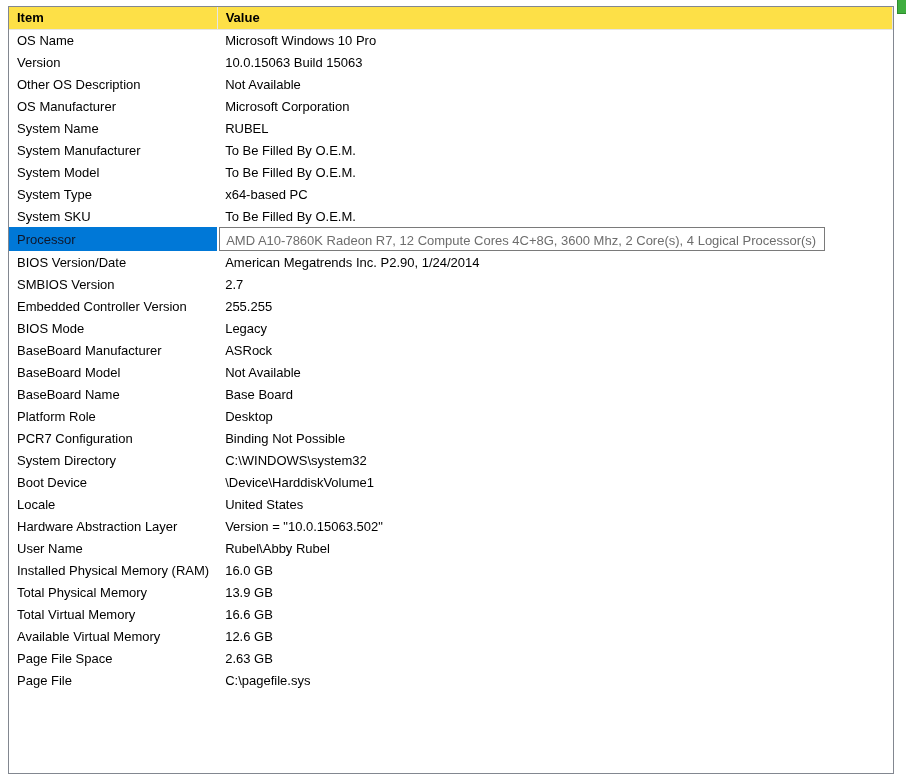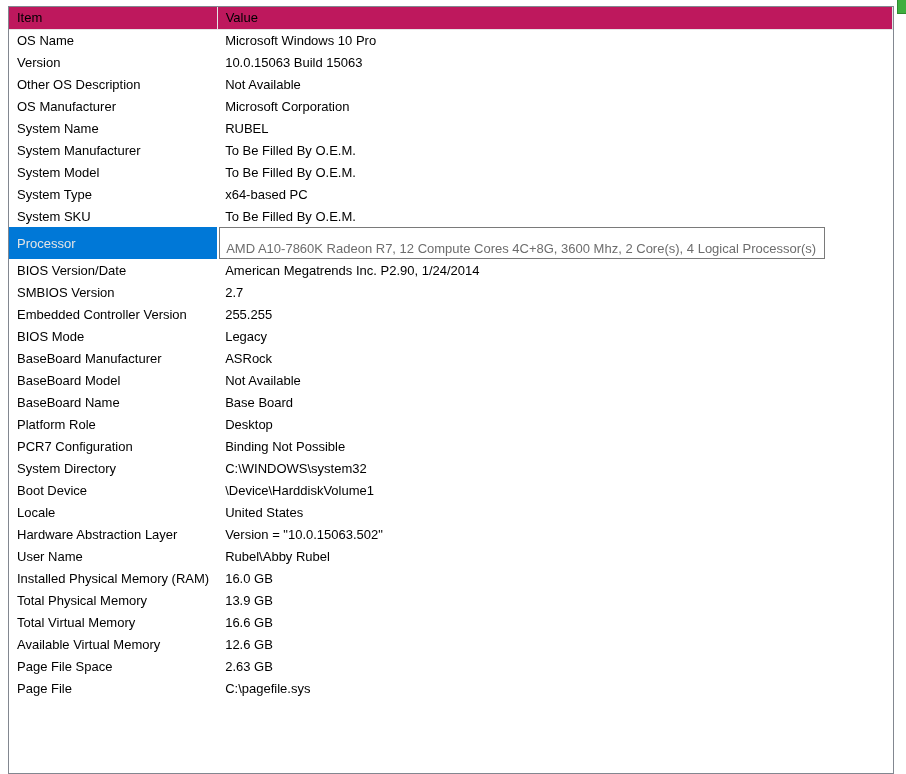--- a/index.html
+++ b/index.html
@@ -22,47 +22,47 @@
   .scrollwrap {
     position: absolute;
     top: 0; left: 0; right: 0; bottom: 0;
     overflow-y: scroll;
   }
   table {
     border-collapse: collapse;
     width: 100%;
   }
   thead th {
-    font-weight: normal;
+    font-weight: bold;
     text-align: left;
-    background: #be185d;
+    background: #fde047;
     border-right: 1px solid #e5e5e5;
     border-bottom: 1px solid #e5e5e5;
     padding: 3px 8px 3px 8px;
     height: 22px;
     color: #000;
   }
   th.col-item { width: 200px; }
   tbody td {
     padding: 2px 8px 2px 8px;
     height: 22px;
     white-space: nowrap;
   }
   tbody tr { }
 
   tr.selected td.item {
     background: #0078d7;
-    color: #e5e5e5;
+    color: #0f172a;
   }
   tr.selected td.value .edit {
     display: inline-block;
     border: 1px solid #7a7a7a;
     background: #fff;
     color: #6d6d6d;
-    padding: 12px 8px 1px 6px;
+    padding: 4px 8px 1px 6px;
     margin: -2px 0 -2px -6px;
     line-height: 17px;
     min-width: 560px;
   }
   .green-sliver {
     position: absolute;
     top: 0; right: 0;
     width: 9px; height: 14px;
     background: #3fae3f;
     border: 1px solid #2e8b2e;

